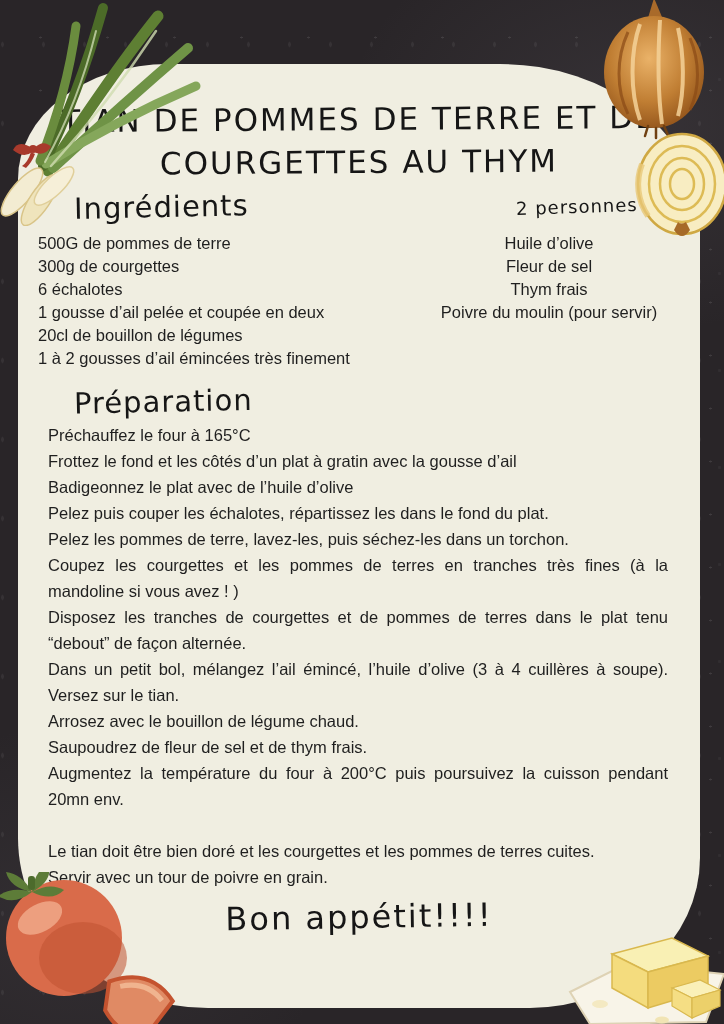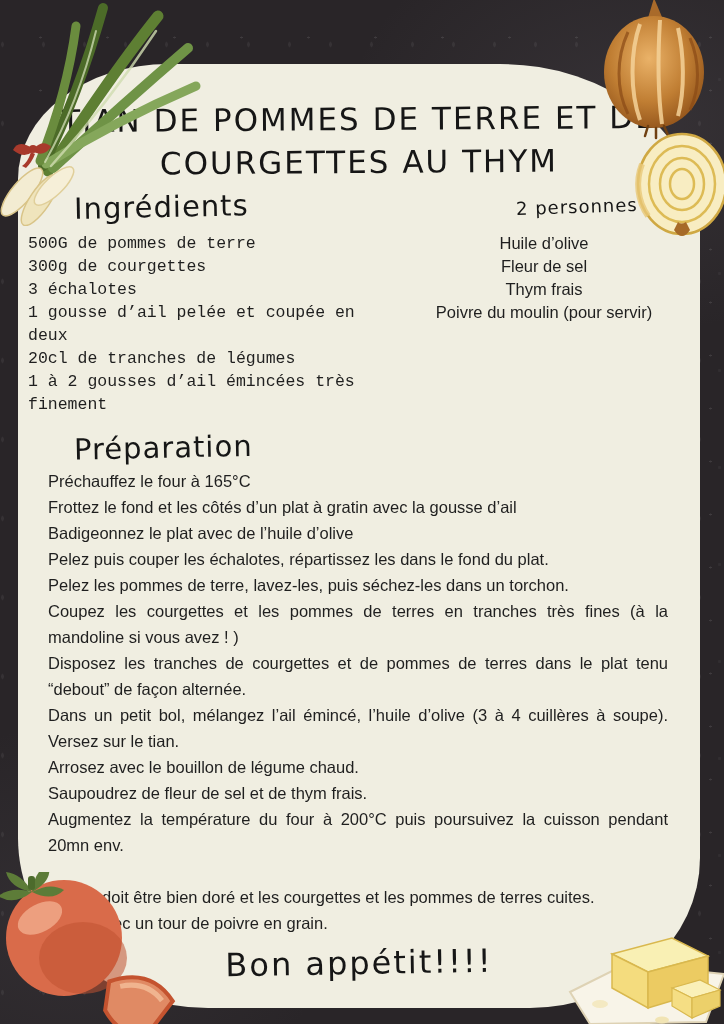--- a/index.html
+++ b/index.html
@@ -26,21 +26,21 @@
     z-index:2;
   }
   .hand{font-family:"DejaVu Sans", sans-serif;color:#161616;}
   .title{margin:4px 30px 0 30px;text-align:center;font-weight:normal;font-size:31px;letter-spacing:2px;line-height:1.38;}
   .title span{display:block;transform:rotate(-0.4deg);}
   .head-row{display:flex;align-items:flex-start;margin:6px 0 0 56px;}
   .heading{font-size:29px;font-weight:normal;letter-spacing:1px;margin:0;transform:rotate(-1.2deg);}
   .servings{margin-left:auto;margin-right:62px;font-size:18px;margin-top:6px;letter-spacing:1px;transform:rotate(-2deg);}
   .ing-cols{display:flex;margin-top:8px;}
   .ing-list{list-style:none;margin:0;padding:0;font-size:16.5px;line-height:23px;}
-  .ing-left{width:360px;padding-left:10px;font-family:Liberation Mono, monospace;}
+  .ing-left{width:360px;padding-left:20px;}
   .ing-right{flex:1;text-align:center;}
   .heading.prep{margin:10px 0 6px 56px;}
   .steps{padding:2px 32px 0 30px;font-size:16.5px;line-height:26px;}
   .steps p{margin:0;}
   .steps p.justify{text-align:justify;}
   .notes{margin-top:26px;padding:0 32px 0 30px;font-size:16.5px;line-height:26px;}
   .notes p{margin:0;}
   .footer{text-align:center;font-size:32px;margin-top:8px;letter-spacing:2px;transform:rotate(-1deg);}
   .decor{position:absolute;z-index:3;pointer-events:none;}
   .decor.tl{left:-12px;top:-14px;}
@@ -61,23 +61,23 @@
 
     <div class="head-row">
       <h2 class="heading hand">Ingrédients</h2>
       <div class="servings hand">2 personnes</div>
     </div>
 
     <div class="ing-cols">
       <ul class="ing-list ing-left">
         <li>500G de pommes de terre</li>
         <li>300g de courgettes</li>
-        <li>3 échalotes</li>
+        <li>6 échalotes</li>
         <li>1 gousse d’ail pelée et coupée en deux</li>
-        <li>20cl de tranches de légumes</li>
+        <li>20cl de bouillon de légumes</li>
         <li>1 à 2 gousses d’ail émincées très finement</li>
       </ul>
       <ul class="ing-list ing-right">
         <li>Huile d’olive</li>
         <li>Fleur de sel</li>
         <li>Thym frais</li>
         <li>Poivre du moulin (pour servir)</li>
       </ul>
     </div>
 

